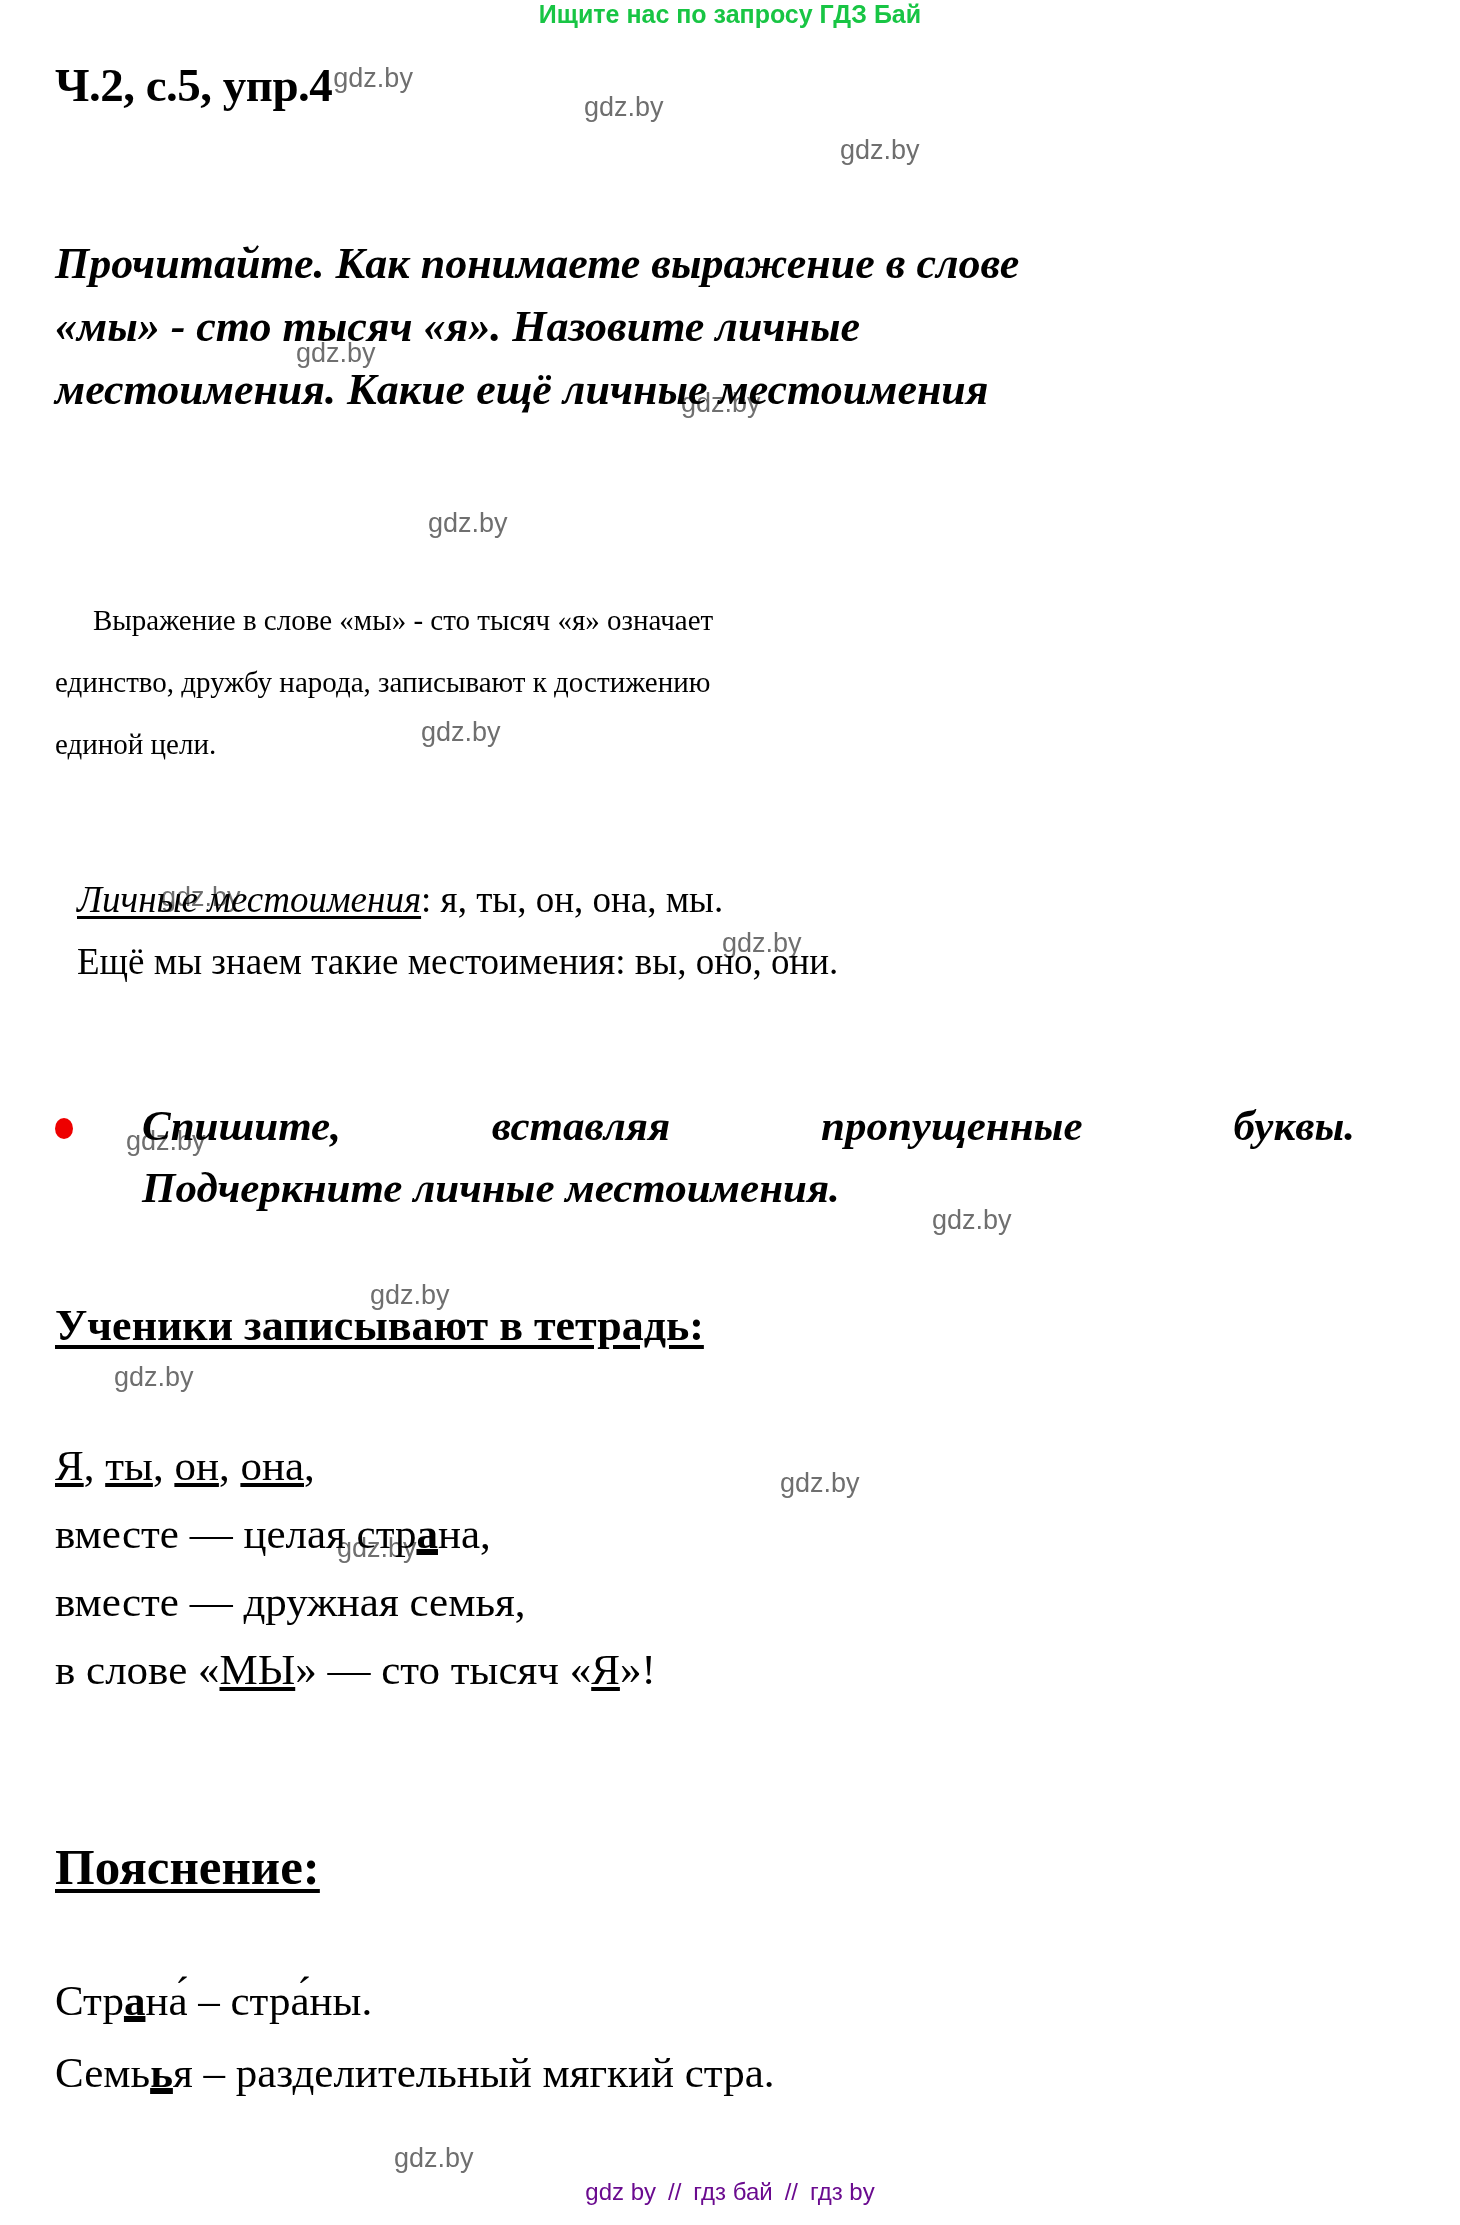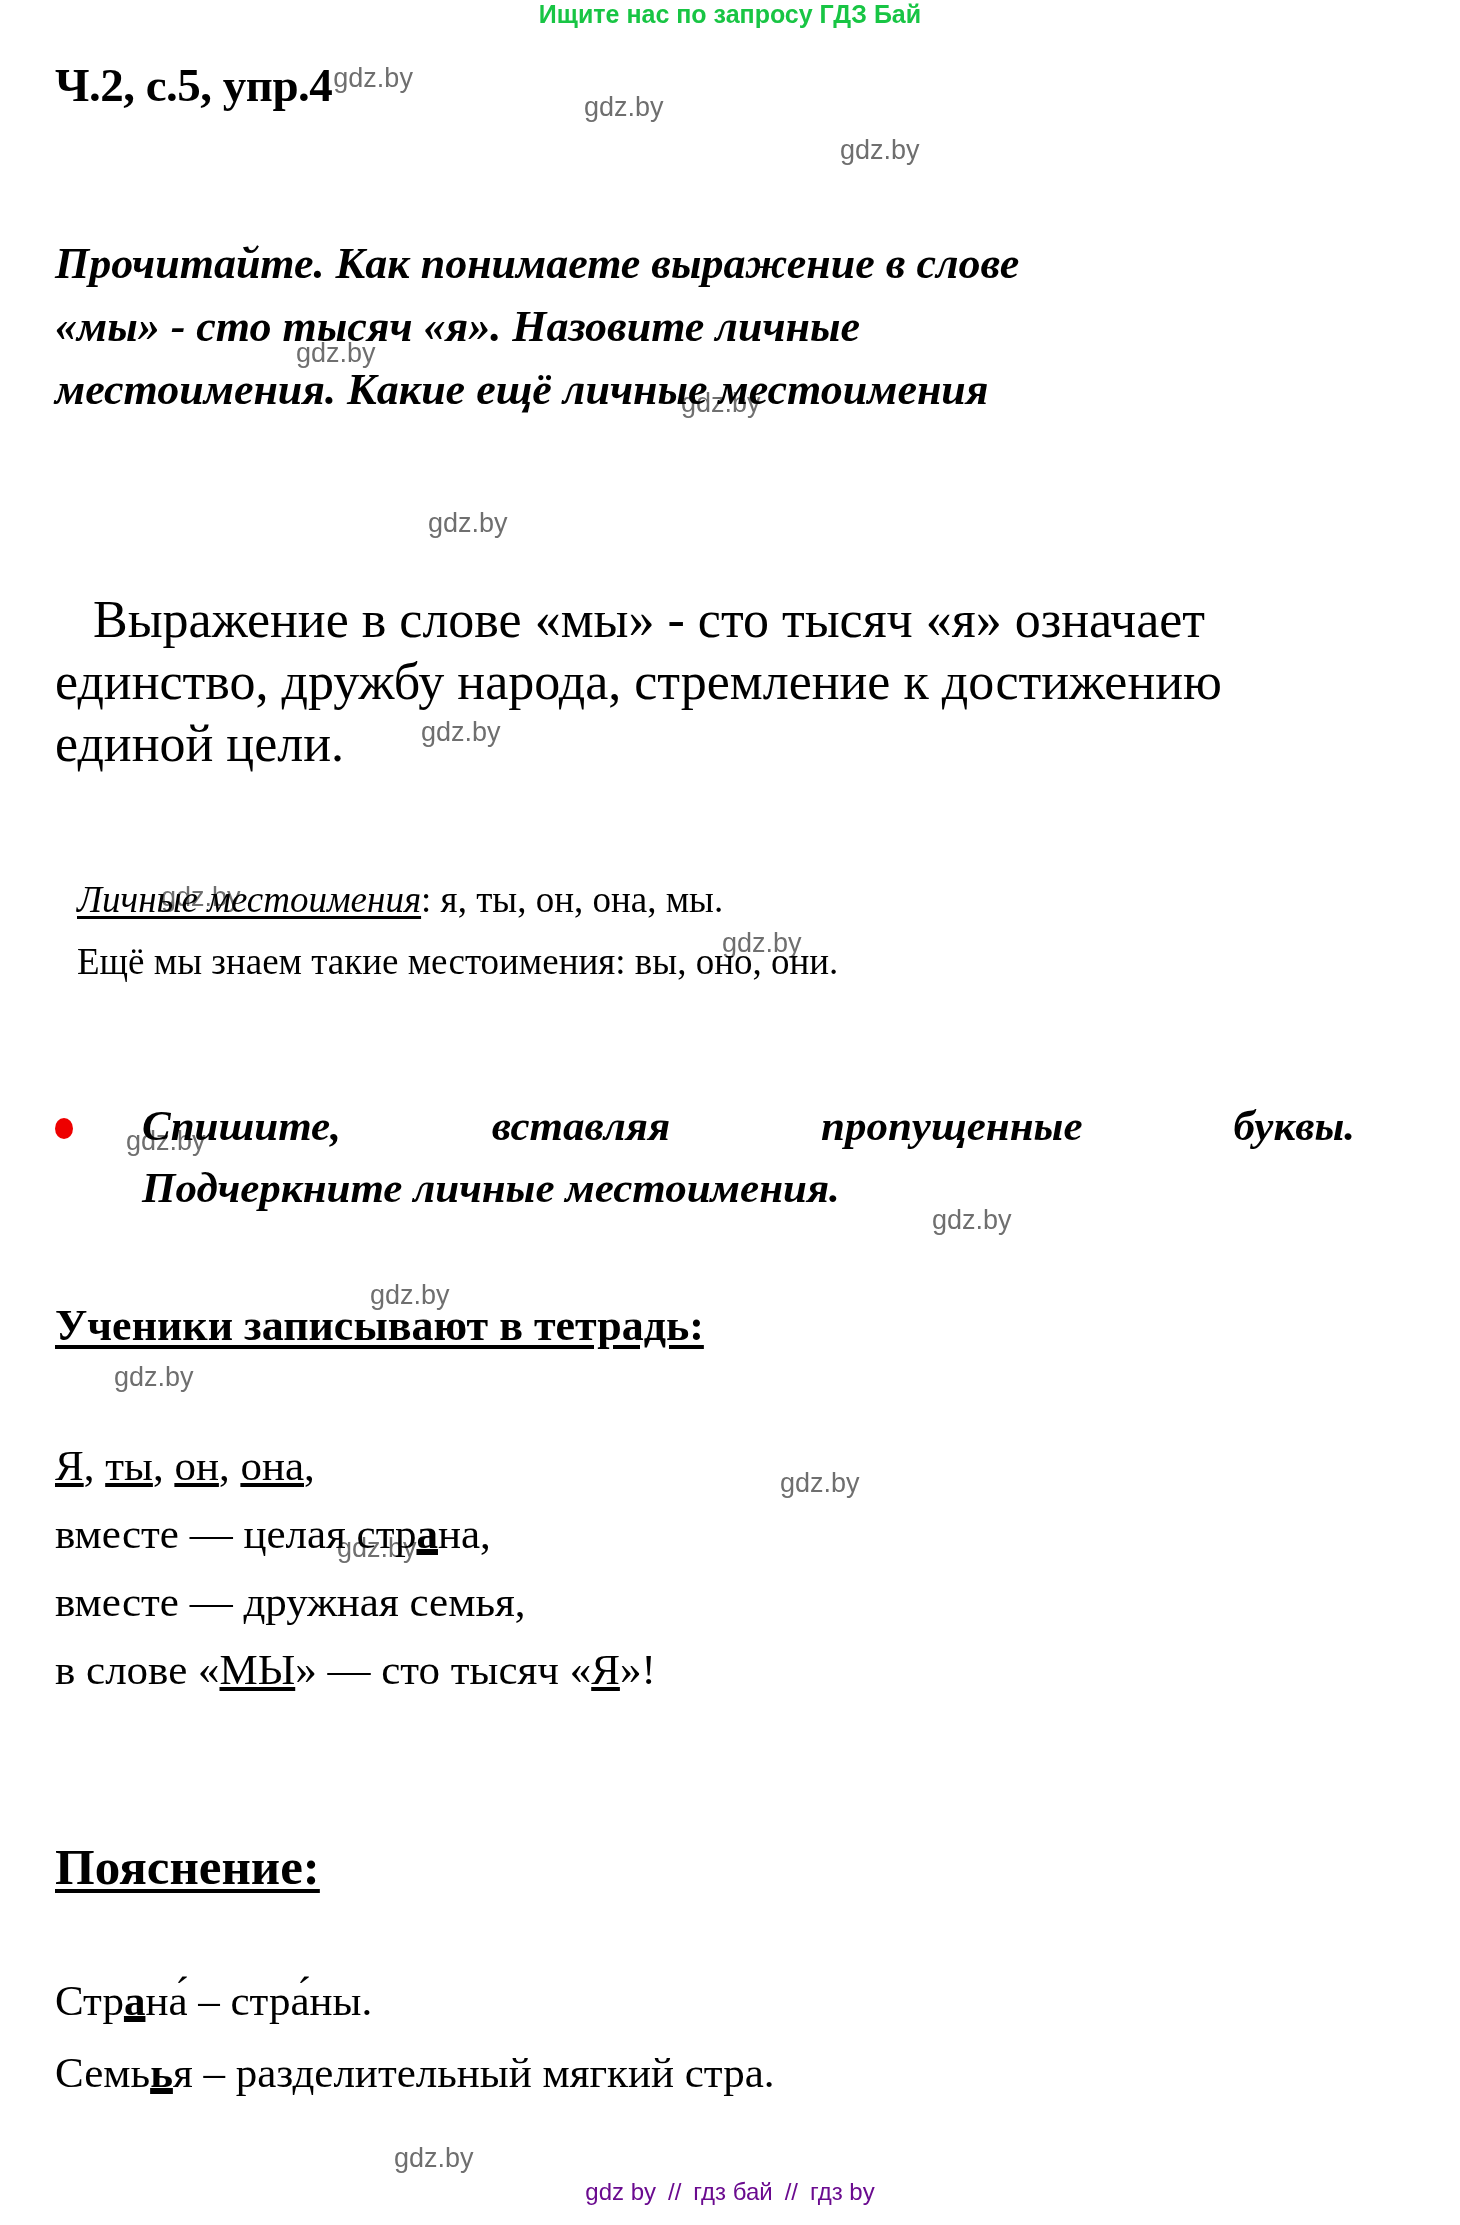--- a/index.html
+++ b/index.html
@@ -89,21 +89,21 @@
     display: flex;
     justify-content: space-between;
   }
   .jline.last { display: block; }
 
   .answer {
     position: absolute;
     left: 55px;
     top: 589px;
     width: 1300px;
-    font-size: 52px;
+    font-size: 29px;
     line-height: 62px;
     text-align: justify;
   }
   .answer .ind { text-indent: 38px; }
 
   .pron-block {
     position: absolute;
     left: 55px;
     top: 869px;
     width: 1300px;
@@ -258,21 +258,21 @@
       <span>местоимения.</span>
       <span>Какие</span>
       <span>ещё</span>
       <span>личные</span>
       <span>местоимения</span>
     </span>
   </div>
 
   <div class="answer">
     <div class="ind">Выражение в слове «мы» - сто тысяч «я» означает</div>
-    <div>единство, дружбу народа, стремление к достижению</div>
+    <div>единство, дружбу народа, записывают к достижению</div>
     <div>единой цели.</div>
   </div>
 
   <div class="pron-block">
     <div class="row"><span class="u-it">Личные местоимения</span><span>: я, ты, он, она, мы.</span></div>
     <div class="row">Ещё мы знаем такие местоимения: вы, оно, они.</div>
   </div>
 
   <div class="bullet-task">
     <span class="bullet-dot" style="background: rgb(238, 0, 0);"></span>

